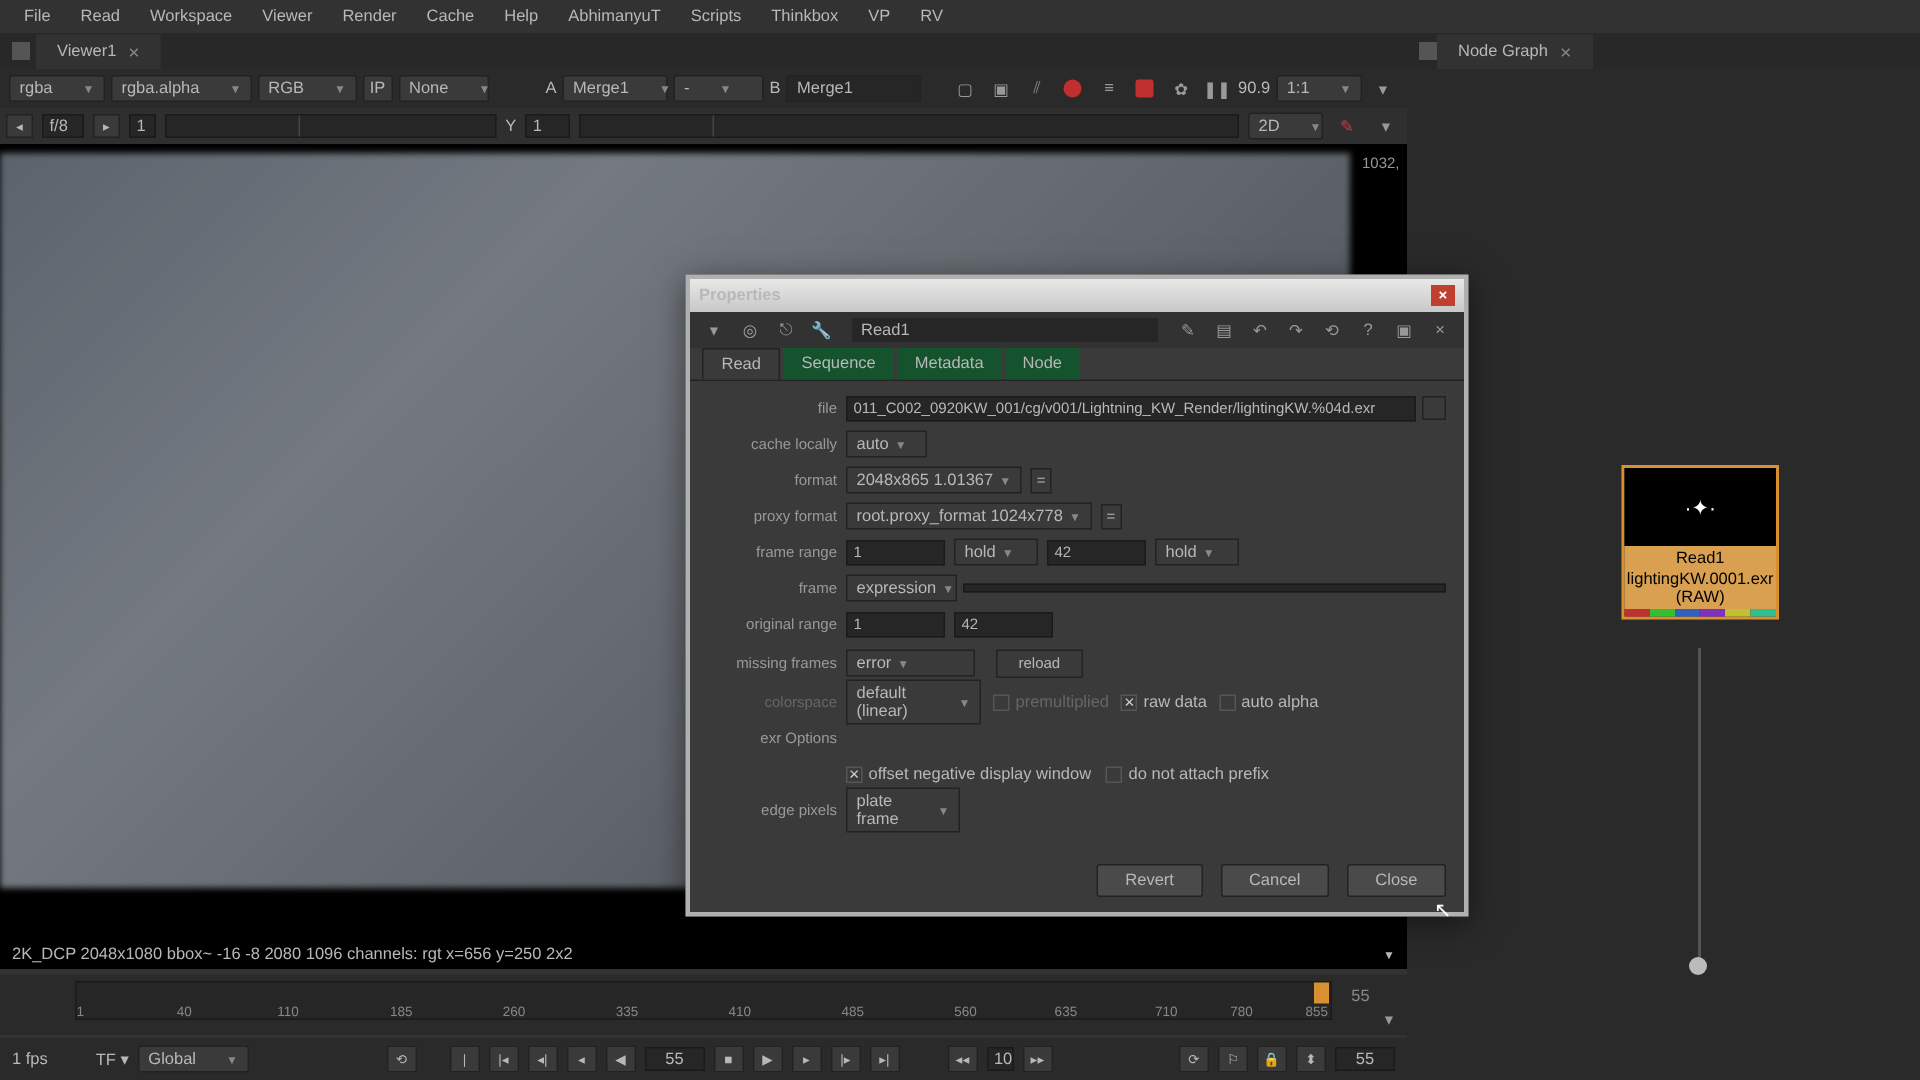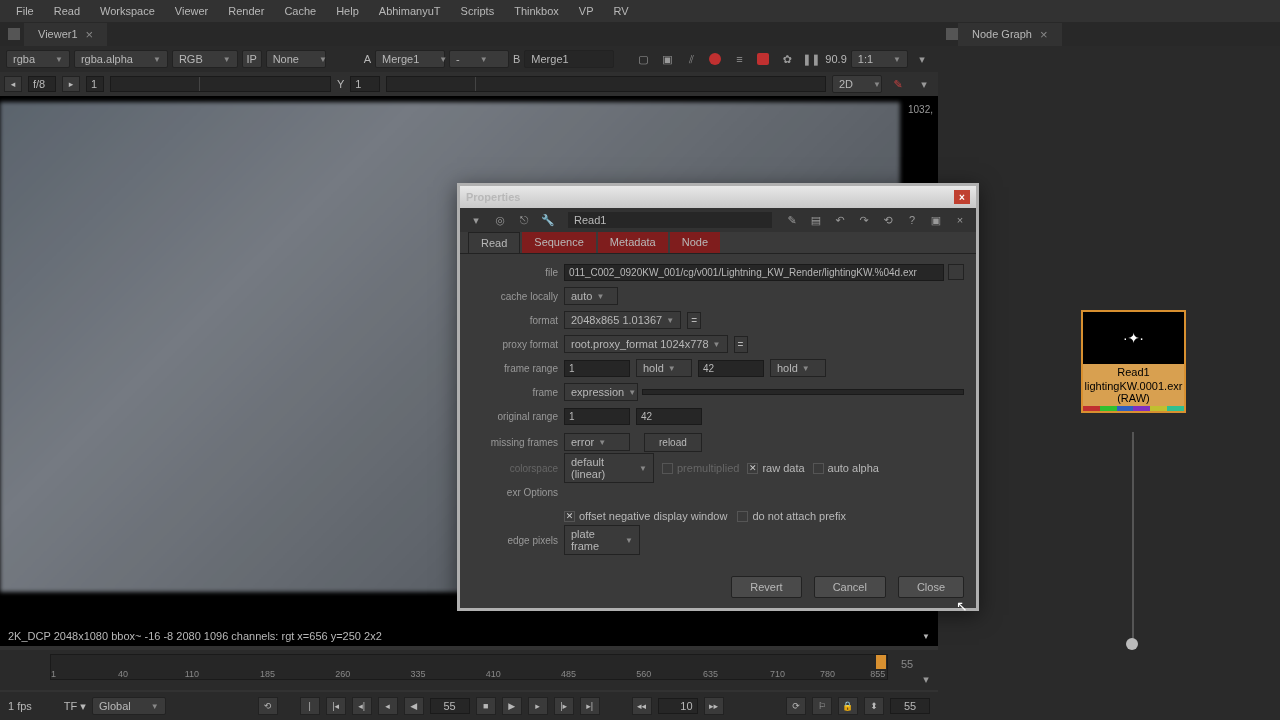--- a/index.html
+++ b/index.html
@@ -33,21 +33,21 @@
 .timeline .playhead{position:absolute;top:0;width:10px;height:14px;background:#d89030}
 .timeline .endlabel{position:absolute;right:18px;top:8px;width:26px;text-align:center;color:#888}
 .playbar{position:absolute;left:0;top:692px;width:938px;height:28px;background:#2a2a2a;display:flex;align-items:center;padding:0 8px;gap:6px}
 .playbar .btn{width:20px;height:18px;background:#3a3a3a;border:1px solid #222;display:flex;align-items:center;justify-content:center;font-size:9px}
 .dialog{position:absolute;left:457px;top:183px;width:522px;height:428px;background:#3a3a3a;border:3px solid #b0b0b0;box-shadow:0 4px 20px rgba(0,0,0,0.5)}
 .dialog .titlebar{height:22px;background:linear-gradient(#e8e8e8,#c8c8c8);display:flex;align-items:center;padding:0 6px;color:#333;font-weight:bold}
 .dialog .titlebar .xbtn{margin-left:auto;width:16px;height:14px;background:#c04030;color:#fff;display:flex;align-items:center;justify-content:center;font-size:10px}
 .dialog .nodebar{height:24px;background:#323232;display:flex;align-items:center;padding:0 6px;gap:4px}
 .dialog .nodebar .nodename{flex:1;background:#262626;padding:2px 6px;margin:0 6px}
 .dialog .tabs{height:22px;display:flex;padding:0 8px;gap:2px;border-bottom:1px solid #222}
-.dialog .tabs .t{padding:4px 12px;background:#7f1d1d}
+.dialog .tabs .t{padding:4px 12px;background:#14532d}
 .dialog .tabs .t.active{background:#3a3a3a;border:1px solid #222;border-bottom:none}
 .dialog .body{padding:8px 12px}
 .row{display:flex;align-items:center;margin-bottom:4px;height:20px}
 .row .lbl{width:86px;text-align:right;margin-right:6px;color:#999;font-size:10px}
 .row .inp{background:#262626;border:1px solid #1a1a1a;padding:2px 4px;flex:1;font-size:10px}
 .row .ddv{background:#3a3a3a;border:1px solid #222;padding:2px 6px;display:flex;align-items:center;gap:4px;font-size:10px}
 .row .ddv .arr{font-size:8px;color:#888}
 .row .browse{width:16px;height:16px;background:#3a3a3a;border:1px solid #222;margin-left:4px}
 .row .sinp{background:#262626;border:1px solid #1a1a1a;padding:2px 4px;width:66px;font-size:10px}
 .row .chk{width:11px;height:11px;border:1px solid #555;margin-right:4px;display:flex;align-items:center;justify-content:center;font-size:9px}
@@ -211,21 +211,21 @@
   <div class="btn">◂</div>
   <div class="btn">◀</div>
   <div class="num-field" style="width:40px;text-align:center">55</div>
   <div class="btn">■</div>
   <div class="btn">▶</div>
   <div class="btn">▸</div>
   <div class="btn">|▸</div>
   <div class="btn">▸|</div>
   <div style="width:20px"></div>
   <div class="btn">◂◂</div>
-  <div class="num-field" style="width:40px;text-align:right">10</div>
+  <div class="num-field" style="width:18px;text-align:right">10</div>
   <div class="btn">▸▸</div>
   <div style="flex:1"></div>
   <div class="btn">⟳</div>
   <div class="btn">⚐</div>
   <div class="btn">🔒</div>
   <div class="btn">⬍</div>
   <div class="num-field" style="width:40px;text-align:center">55</div>
 </div>
 
 <div class="rightcol">
@@ -333,21 +333,21 @@
       <div class="inp" style="margin-left:4px"></div>
     </div>
     <div class="row">
       <div class="lbl">original range</div>
       <div class="sinp">1</div>
       <div style="width:6px"></div>
       <div class="sinp">42</div>
     </div>
     <div class="row" style="height:24px">
       <div class="lbl">missing frames</div>
-      <div class="ddv" style="width:66px">
+      <div class="ddv" style="width:86px">
           <span>error</span>
           <span class="arr">▼</span>
         </div>
       <div class="ddv" style="margin-left:14px;padding:3px 14px">reload</div>
     </div>
     <div class="row">
       <div class="lbl" style="color:#666">colorspace</div>
       <div class="ddv" style="width:90px;color:#666">
           <span>default (linear)</span>
           <span class="arr">▼</span>

